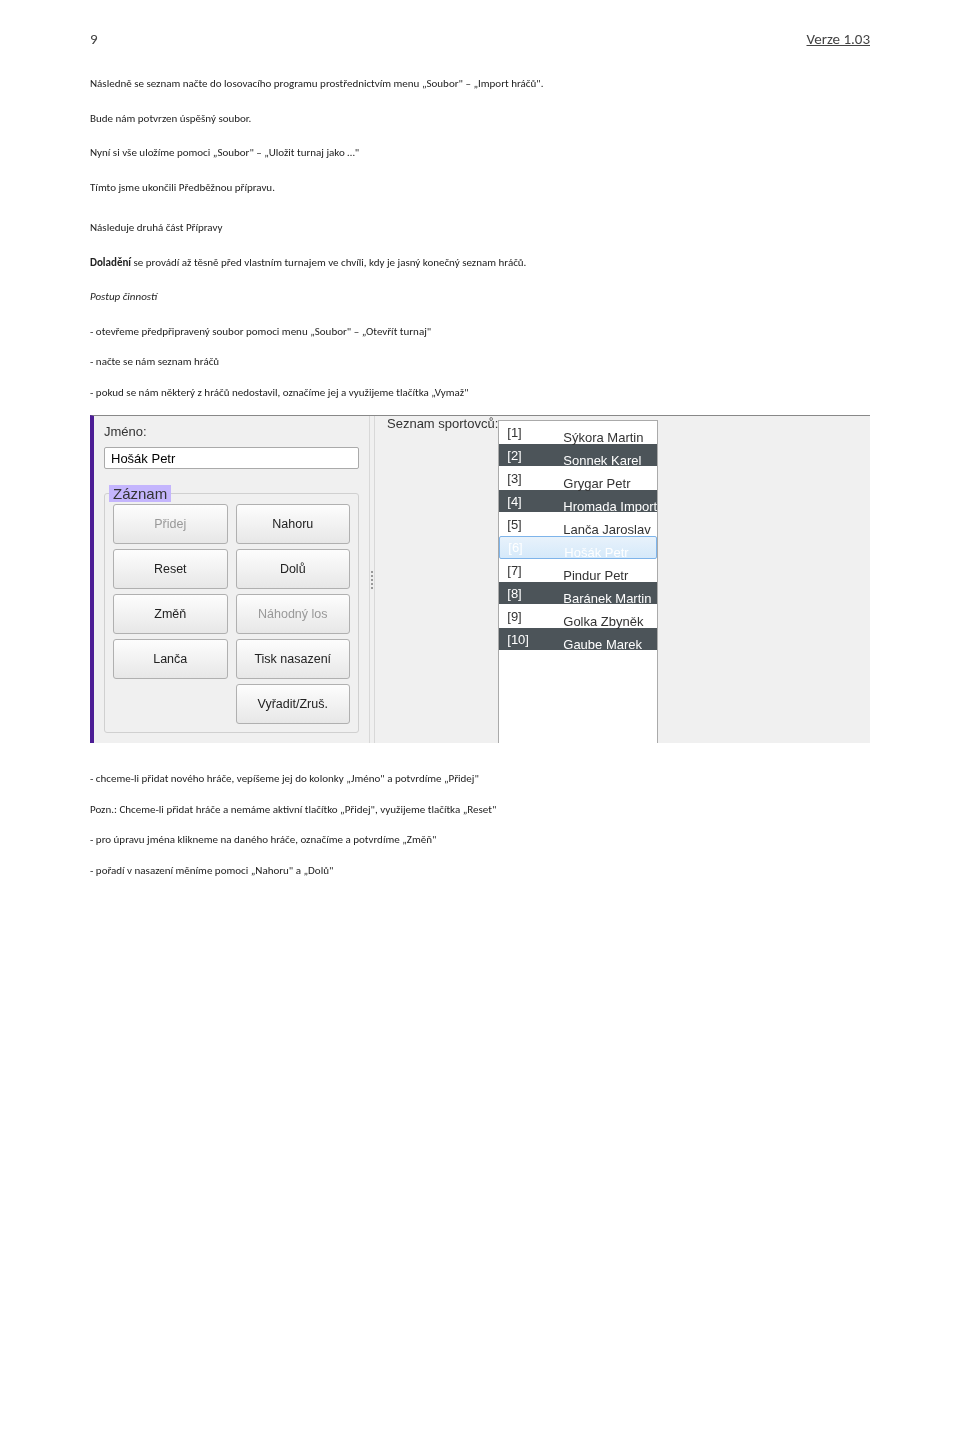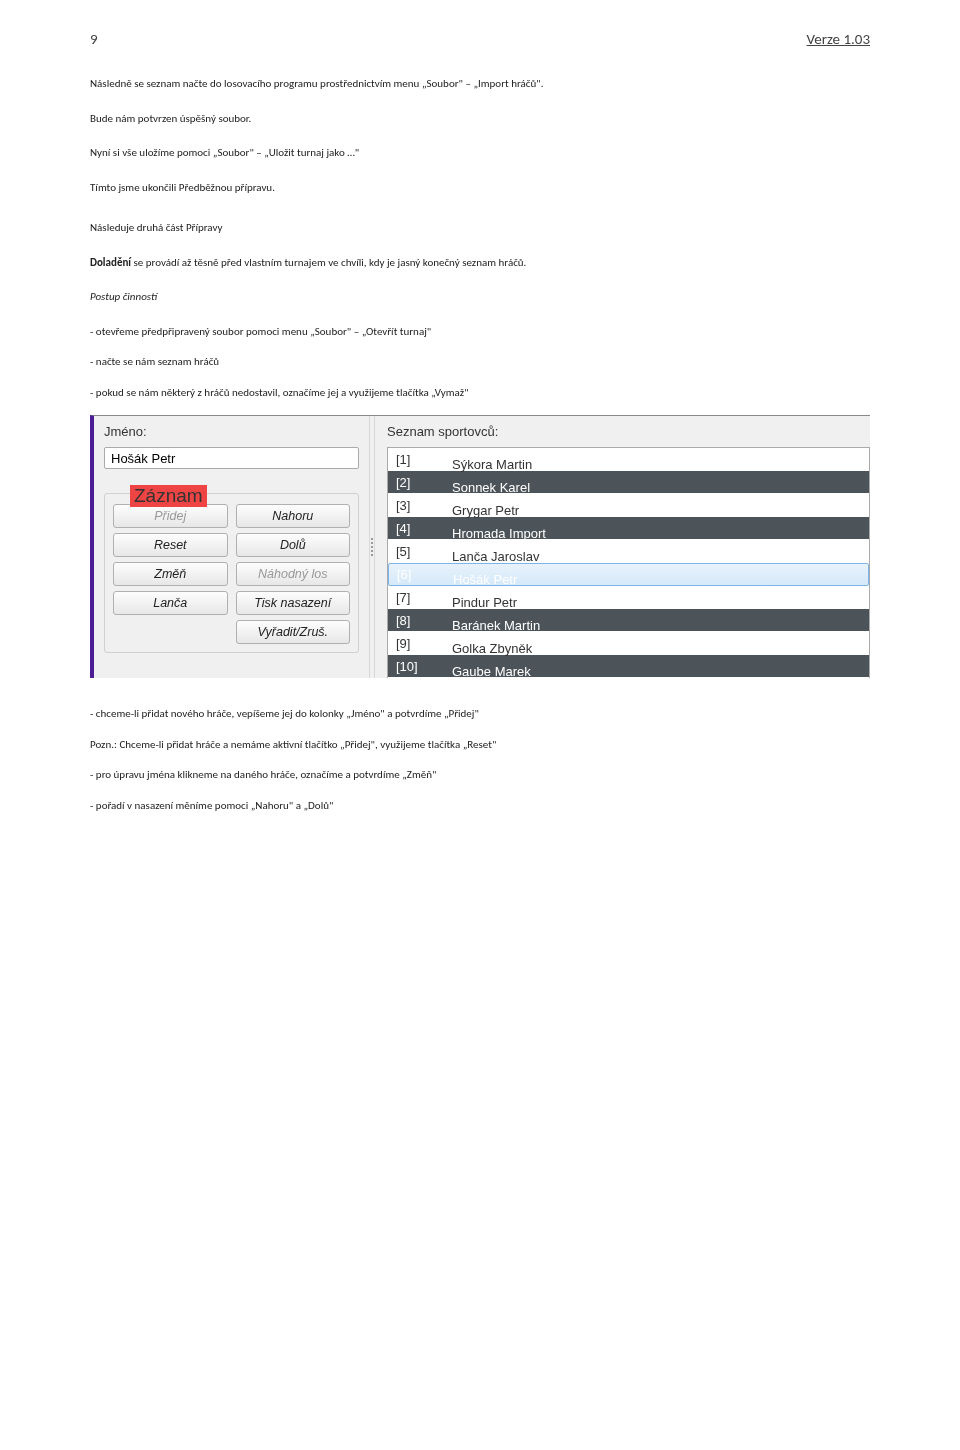--- a/index.html
+++ b/index.html
@@ -51,23 +51,23 @@
     align-items: center;
     gap: 2px;
     border-left: 1px solid #d8d8d8;
     border-right: 1px solid #d8d8d8;
   }
   .shot-sep-dot {
     width: 2px; height: 2px; background: #999;
   }
   .shot-right {
     flex: 1;
-    padding: 8px 0 0 12px;
-    display: flex;
-    flex-direction: column;
+    padding: 0 0 0 12px;
+    display: flex;
+    flex-direction: row;
   }
   .lbl { font-size: 13px; color: #333; margin-bottom: 4px; }
   .textfield {
     background: #fff;
     border: 1px solid #aaa;
     border-radius: 2px;
     padding: 3px 6px;
     font-size: 13px;
     height: 22px;
     width: 100%;
@@ -75,42 +75,41 @@
   .group {
     border: 1px solid #d0d0d0;
     border-radius: 3px;
     margin-top: 20px;
     padding: 10px 8px 8px 8px;
     position: relative;
   }
   .group-title {
     position: absolute;
     top: -9px;
-    left: 25px;
-    background: #ef4444;
+    left: 4px;
+    background: #c4b5fd;
     padding: 0 4px;
-    font-size: 19px;
+    font-size: 15px;
     color: #333;
   }
   .btn-grid {
     display: grid;
     grid-template-columns: 1fr 1fr;
     gap: 5px 8px;
   }
   .btn {
     background: linear-gradient(#fdfdfd, #e7e7e7);
     border: 1px solid #b0b0b0;
     border-radius: 3px;
-    height: 24px;
+    height: 40px;
     font-size: 12.5px;
     display: flex;
     align-items: center;
     justify-content: center;
     color: #222;
-    font-style: italic;
   }
   .btn.disabled { color: #999; }
   .list {
     border: 1px solid #aaa;
     border-bottom: none;
     background: #fff;
     margin-top: 4px;
   }
   .list-row {
     display: flex;

